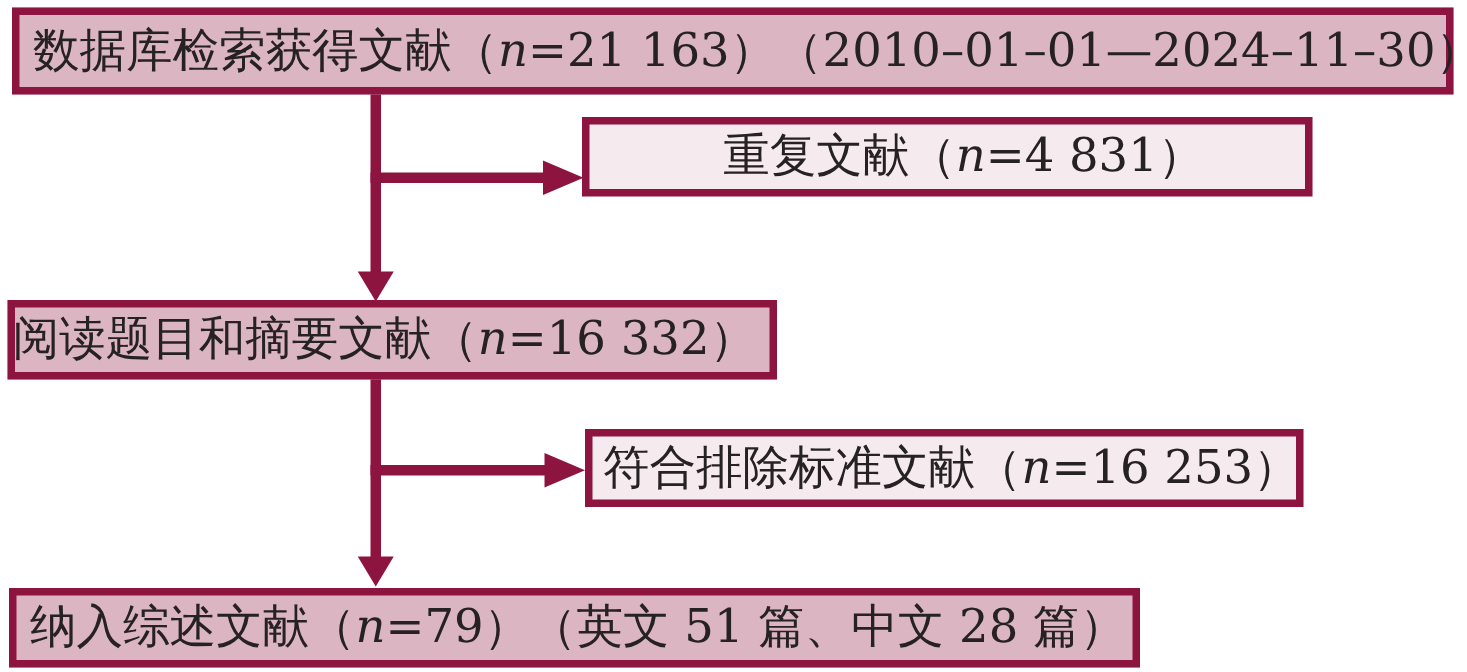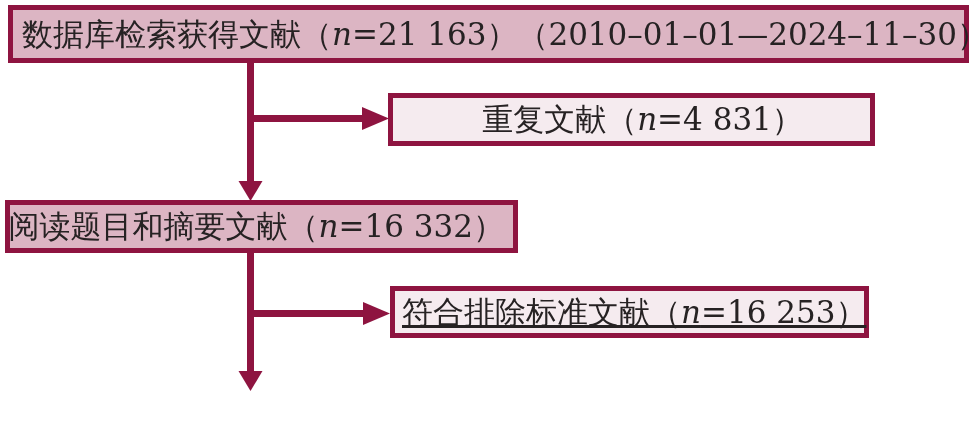--- a/index.html
+++ b/index.html
@@ -9,23 +9,23 @@
   }
   .box{
     position:absolute;box-sizing:border-box;border:5px solid #8e1440;
     display:flex;align-items:center;white-space:nowrap;font-size:31px;line-height:1;
   }
   .box.main{background:#dcb5c3;padding:0 9px;}
   .box.side{background:#f5ebef;padding:0 7px;}
   .box.centered{justify-content:center;}
   .nvar{font-style:italic;font-family:"DejaVu Serif","Liberation Serif",serif;}
   #box-db-search{left:8px;top:5px;width:961px;height:58px;}
-  #box-duplicates{left:388px;top:93px;width:487px;height:53px;padding-left:29px;}
+  #box-duplicates{left:388px;top:78px;width:487px;height:53px;padding-left:29px;}
   #box-title-abstract{left:5px;top:200px;width:513px;height:53px;justify-content:flex-end;}
-  #box-excluded{left:390px;top:286px;width:479px;height:52px;text-decoration:underline;}
+  #box-excluded{left:390px;top:286px;width:479px;height:52px;}
   #box-included{left:6px;top:392px;width:754px;height:53px;}
   svg.arrows{position:absolute;left:0;top:0;pointer-events:none;}
 </style>
 </head>
 <body>
 
 <div class="canvas">
 
   <svg class="arrows" width="978" height="448" viewBox="0 0 978 448">
     <line x1="250.5" y1="61" x2="250.5" y2="183" stroke="#8e1440" stroke-width="7"></line>
@@ -50,14 +50,17 @@
   </div>
 
   <div class="box main" id="box-title-abstract">
     <span><span>阅读题目和摘要文献（</span><span class="nvar">n</span><span>=16 332）</span></span>
   </div>
 
   <div class="box side" id="box-excluded">
     <span><span>符合排除标准文献（</span><span class="nvar">n</span><span>=16 253）</span></span>
   </div>
 
+  <div class="box main" id="box-included">
+    <span><span>纳入综述文献（</span><span class="nvar">n</span><span>=79）（英文 51 篇、中文 28 篇）</span></span>
+  </div>
 
 </div>
 
 </body></html>

